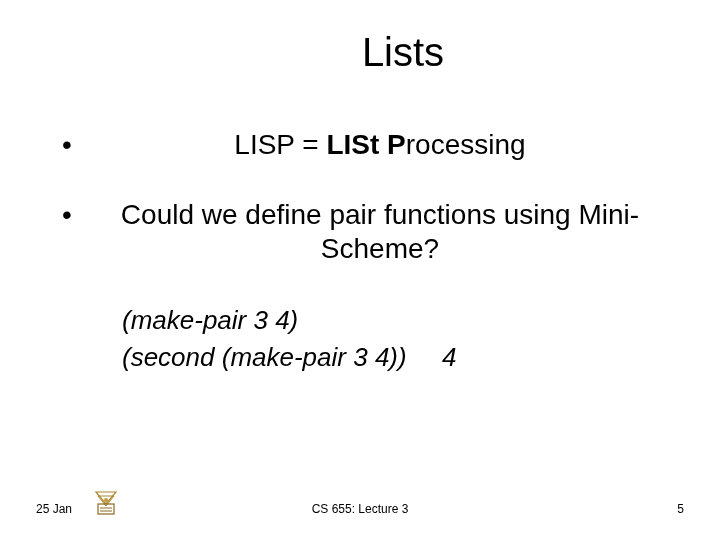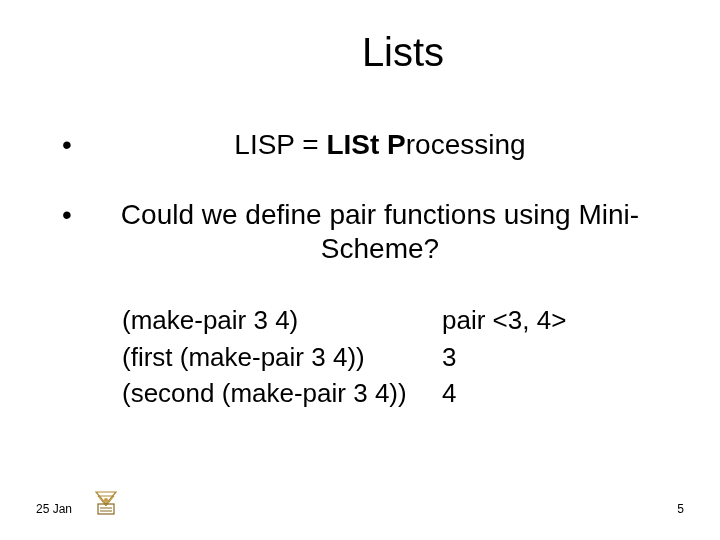--- a/index.html
+++ b/index.html
@@ -50,20 +50,21 @@
   .bullet .text {
     flex: 1;
     text-align: center;
   }
   .bold { font-weight: 700; }
   .examples {
     margin-top: 6px;
     margin-left: 60px;
     font-size: 26px;
     line-height: 1.4;
+    font-style: italic;
   }
   .examples .row {
     display: flex;
   }
   .examples .left {
     width: 320px;
     flex: 0 0 320px;
   }
   .examples .right {
     flex: 1;
@@ -119,25 +120,20 @@
     </div>
 
     <div class="bullet">
       <span class="dot">•</span>
       <span class="text">Could we define pair functions using Mini-Scheme?</span>
     </div>
 
     <div class="examples">
       <div class="row">
         <span class="left">(make-pair 3 4)</span>
-        <span class="right">pair &lt;3, 4&gt;</span>
-      </div>
-      <div class="row">
-        <span class="left">(first (make-pair 3 4))</span>
-        <span class="right">3</span>
       </div>
       <div class="row">
         <span class="left">(second (make-pair 3 4))</span>
         <span class="right">4</span>
       </div>
     </div>
 
   </div>
 
   <div class="footer">
@@ -145,16 +141,17 @@
     <span class="logo">
       <svg viewBox="0 0 28 34" width="28" height="34">
         <path d="M4 6 L24 6 L14 18 Z" fill="none" stroke="#b08830" stroke-width="1.2"></path>
         <path d="M6 10 L22 10 L14 20 Z" fill="none" stroke="#b08830" stroke-width="1"></path>
         <rect x="6" y="18" width="16" height="10" fill="none" stroke="#8a6a20" stroke-width="1.2"></rect>
         <line x1="8" y1="22" x2="20" y2="22" stroke="#8a6a20" stroke-width="1"></line>
         <line x1="8" y1="25" x2="20" y2="25" stroke="#8a6a20" stroke-width="1"></line>
         <circle cx="14" cy="14" r="2" fill="#c49a3a"></circle>
       </svg>
     </span>
+    <span class="center">CS 655: Lecture 3</span>
     <span class="page">5</span>
   </div>
 
 </div>
 
 </body></html>

